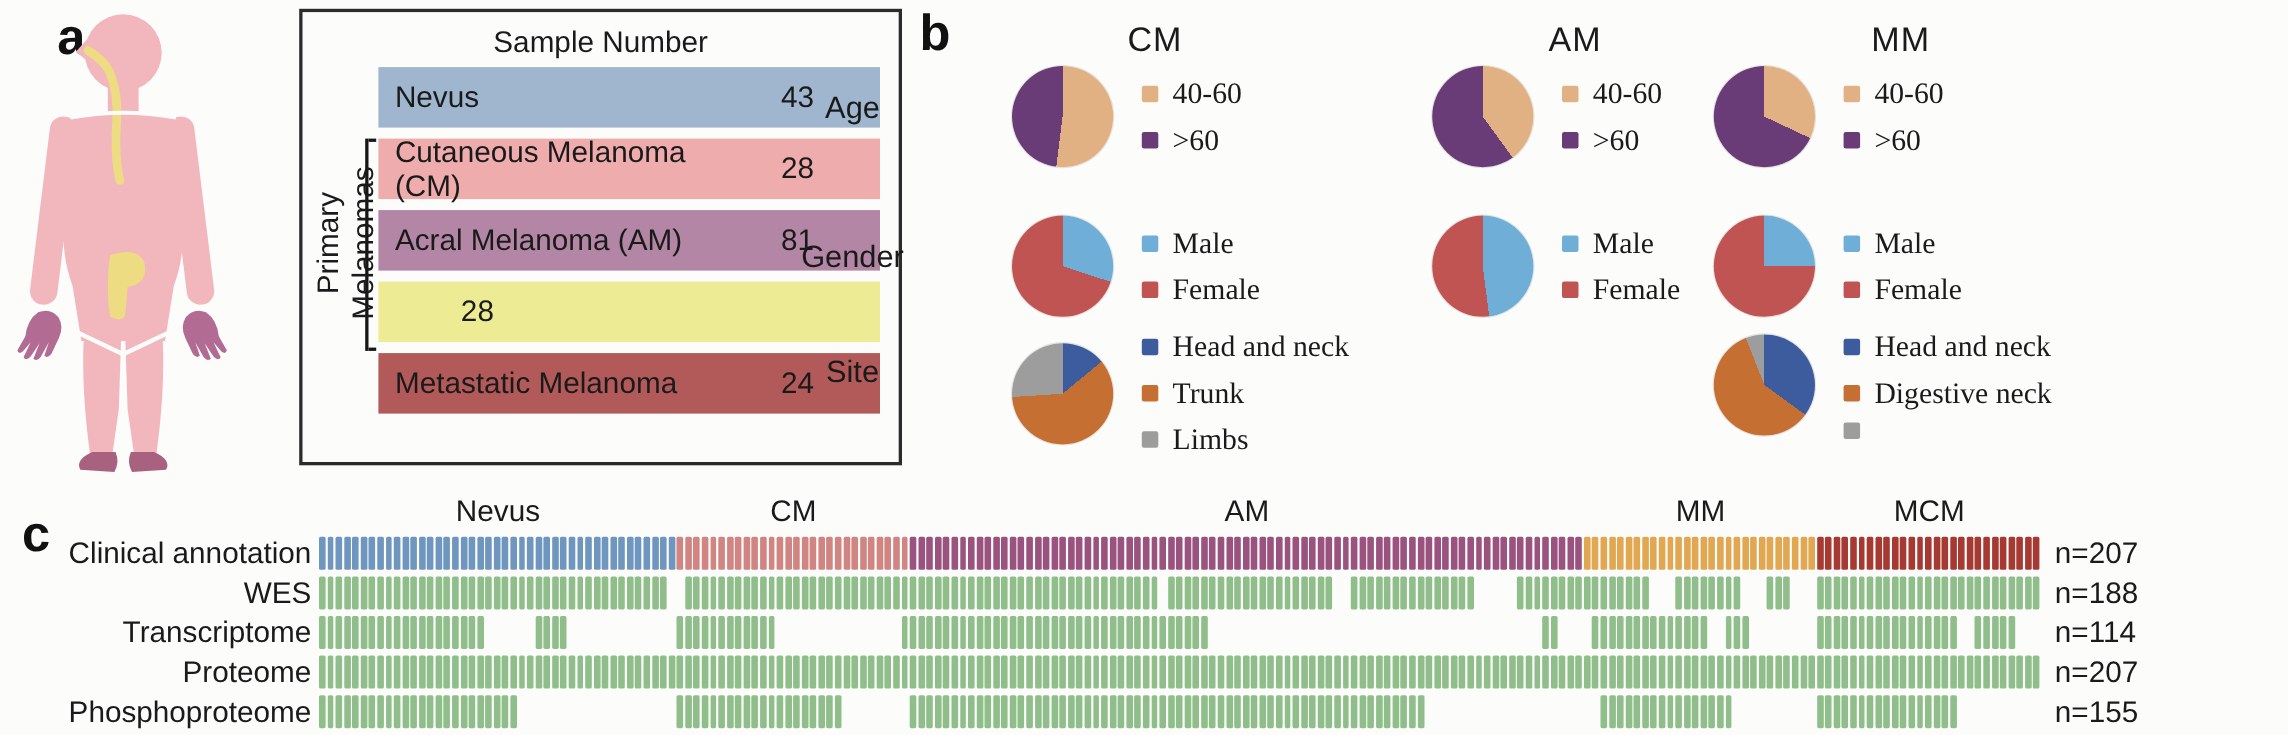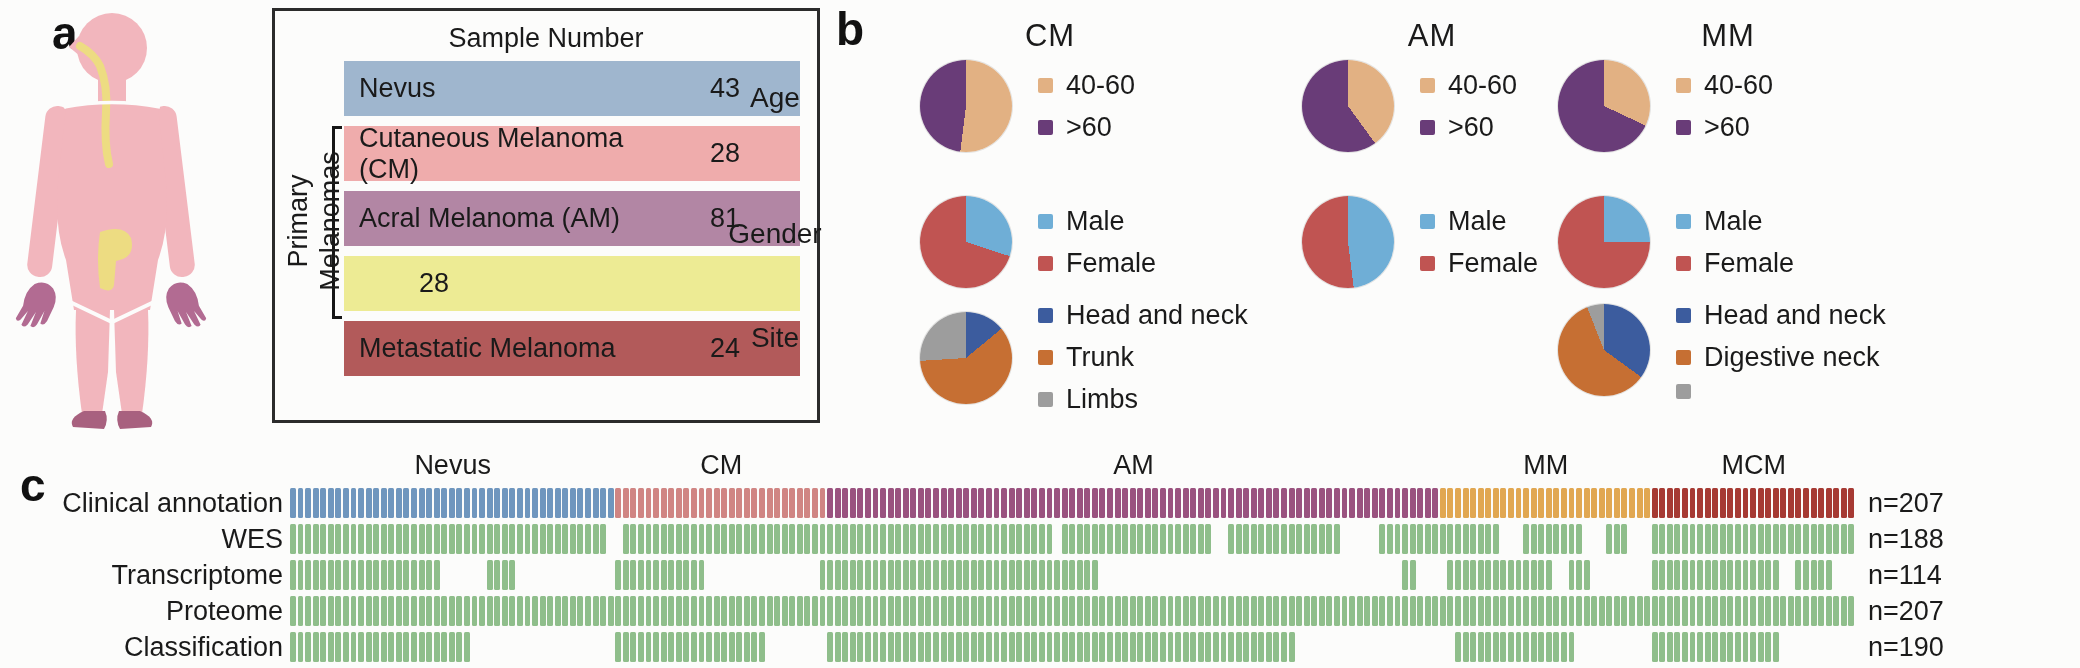--- a/index.html
+++ b/index.html
@@ -21,21 +21,21 @@
   .bracket::before{top:0;}
   .bracket::after{bottom:0;}
   .brlabel{position:absolute;left:-58px;top:175px;width:200px;height:70px;transform:rotate(-90deg);
            font-size:27px;line-height:32px;text-align:center;}
   
   .b-rowlabel{position:absolute;width:170px;text-align:center;font-size:28px;}
   .bcol{position:absolute;top:10px;height:420px;}
   .bcol .ctitle{position:absolute;top:8px;left:0;width:100%;text-align:center;font-size:31px;letter-spacing:1px;}
   .pieblock{position:absolute;left:40px;display:flex;align-items:center;}
   .pie{width:92px;height:92px;border-radius:50%;box-shadow:0 0 0 1px rgba(0,0,0,0.10);flex:0 0 auto;}
-  .legend{margin-left:26px;display:flex;flex-direction:column;gap:11px;}
+  .legend{margin-left:26px;display:flex;flex-direction:column;gap:11px;font-family:Liberation Serif, serif;}
   .litem{display:flex;align-items:center;white-space:nowrap;font-size:27px;}
   .swatch{width:15px;height:15px;border-radius:2px;margin-right:13px;flex:0 0 auto;}
   .pb-0{top:50px;} .pb-1{top:186px;} .pb-2{top:290px;}
   
   .c-tracklabel{position:absolute;left:0;width:283px;text-align:right;font-size:27px;line-height:30px;}
   .c-ghead{position:absolute;width:160px;text-align:center;font-size:27px;top:450px;}
   .c-n{position:absolute;left:1868px;font-size:27px;line-height:30px;}
   .tracks{position:absolute;left:290px;top:488px;width:1570px;height:180px;}
   .bar{position:absolute;width:5.9px;height:30px;border-radius:1.5px;}
 </style>
@@ -224,21 +224,21 @@
         </div>
       </div>
     </div>
 
   <div class="plabel" style="left:20px;top:458px;">c</div>
   <div id="c-labels">
       <div class="c-tracklabel" style="top: 488px;">Clinical annotation</div>
       <div class="c-tracklabel" style="top: 524px;">WES</div>
       <div class="c-tracklabel" style="top: 560px;">Transcriptome</div>
       <div class="c-tracklabel" style="top: 596px;">Proteome</div>
-      <div class="c-tracklabel" style="top: 632px;">Classification</div>
+      <div class="c-tracklabel" style="top: 632px;">Phosphoproteome</div>
     </div>
   <div id="c-gheads">
       <div class="c-ghead" style="left: 372.652px;">Nevus</div>
       <div class="c-ghead" style="left: 641.217px;">CM</div>
       <div class="c-ghead" style="left: 1053.52px;">AM</div>
       <div class="c-ghead" style="left: 1465.83px;">MM</div>
       <div class="c-ghead" style="left: 1673.87px;">MCM</div>
     </div>
   <div class="tracks">
       <div class="bar" style="left: 0px; top: 0px; background: rgb(111, 150, 190);"></div>
@@ -1095,16 +1095,16 @@
       <div class="bar" style="left: 1460.09px; top: 144px; background: rgb(143, 190, 139);"></div>
       <div class="bar" style="left: 1467.65px; top: 144px; background: rgb(143, 190, 139);"></div>
       <div class="bar" style="left: 1475.22px; top: 144px; background: rgb(143, 190, 139);"></div>
       <div class="bar" style="left: 1482.78px; top: 144px; background: rgb(143, 190, 139);"></div>
     </div>
   <div id="c-ns">
       <div class="c-n" style="top: 488px;">n=207</div>
       <div class="c-n" style="top: 524px;">n=188</div>
       <div class="c-n" style="top: 560px;">n=114</div>
       <div class="c-n" style="top: 596px;">n=207</div>
-      <div class="c-n" style="top: 632px;">n=190</div>
+      <div class="c-n" style="top: 632px;">n=155</div>
     </div>
 
 </div>
 
 </body></html>

